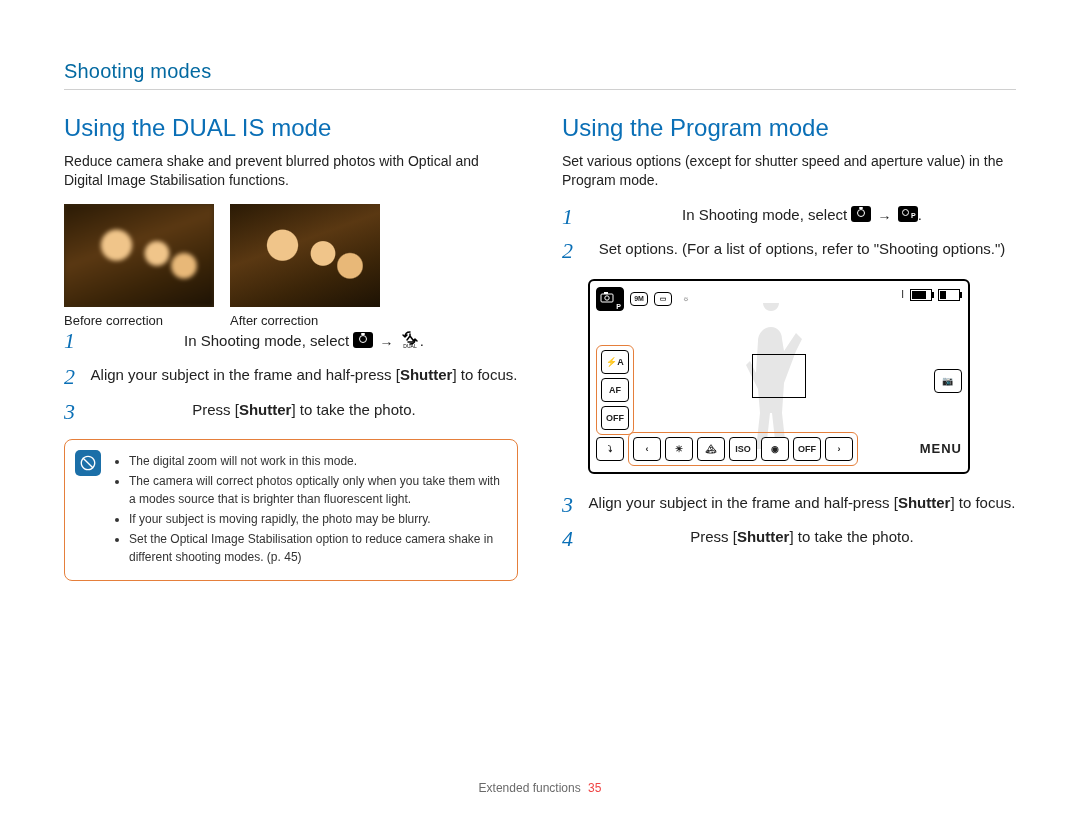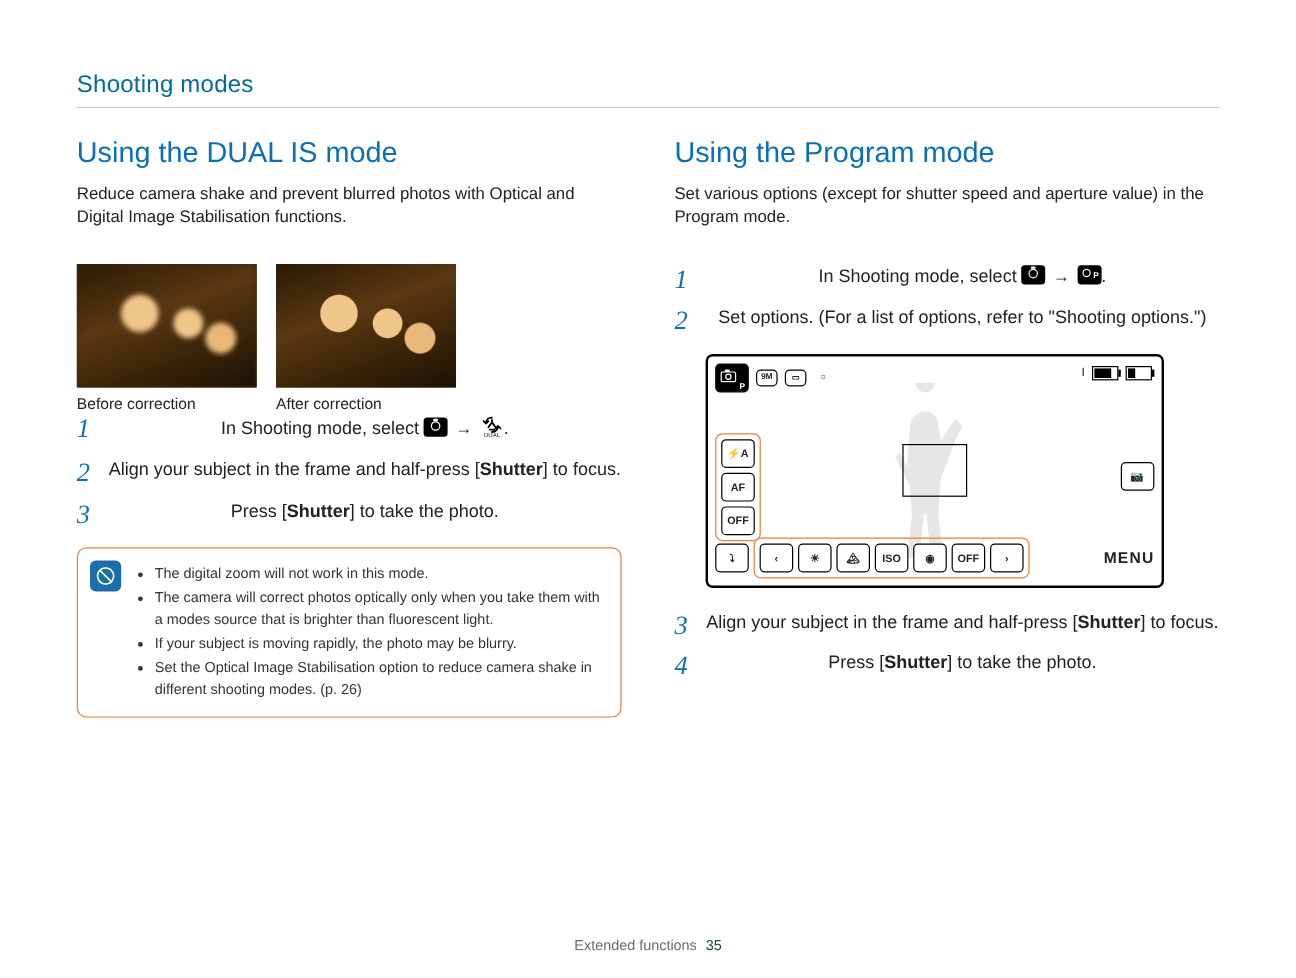--- a/index.html
+++ b/index.html
@@ -35,21 +35,21 @@
   }
   h2 {
     color: #0A6FB6;
     font-size: 24px;
     font-weight: 400;
     margin: 0 0 10px 0;
   }
   .intro {
     font-size: 14px;
     line-height: 1.35;
-    margin-bottom: 30px;
+    margin-bottom: 14px;
   }
   .photos {
     display: flex;
     gap: 16px;
     margin-bottom: 6px;
   }
   .photo {
     width: 150px;
     height: 103px;
     background: #3a2a10;
@@ -287,21 +287,21 @@
     background: #000;
   }
   .footer {
     position: absolute;
     bottom: 20px;
     left: 0; right: 0;
     text-align: center;
     font-size: 12px;
     color: #6a6a6a;
   }
-  .footer .num { color: #14532d; margin-left: 4px; }
+  .footer .num { color: #ef4444; margin-left: 4px; }
   b { font-weight: 700; }
 </style>
 </head>
 <body>
 
 <div class="page">
   <div class="header">Shooting modes</div>
 
   <div class="cols">
 
@@ -341,21 +341,21 @@
       <div class="note-box">
         <div class="note-icon">
           <svg viewBox="0 0 24 24">
               <path d="M4 4 L20 20 M12 2 a10 10 0 1 0 0.01 0"></path>
             </svg>
         </div>
         <ul>
           <li>The digital zoom will not work in this mode.</li>
           <li>The camera will correct photos optically only when you take them with a modes source that is brighter than fluorescent light.</li>
           <li>If your subject is moving rapidly, the photo may be blurry.</li>
-          <li>Set the Optical Image Stabilisation option to reduce camera shake in different shooting modes. (p. 26)</li>
+          <li>Set the Optical Image Stabilisation option to reduce camera shake in different shooting modes. (p. 45)</li>
         </ul>
       </div>
     </div>
 
     <div class="col">
       <h2>Using the Program mode</h2>
       <div class="intro">Set various options (except for shutter speed and aperture value) in the Program mode.</div>
 
       <ol class="steps">
         <li>

